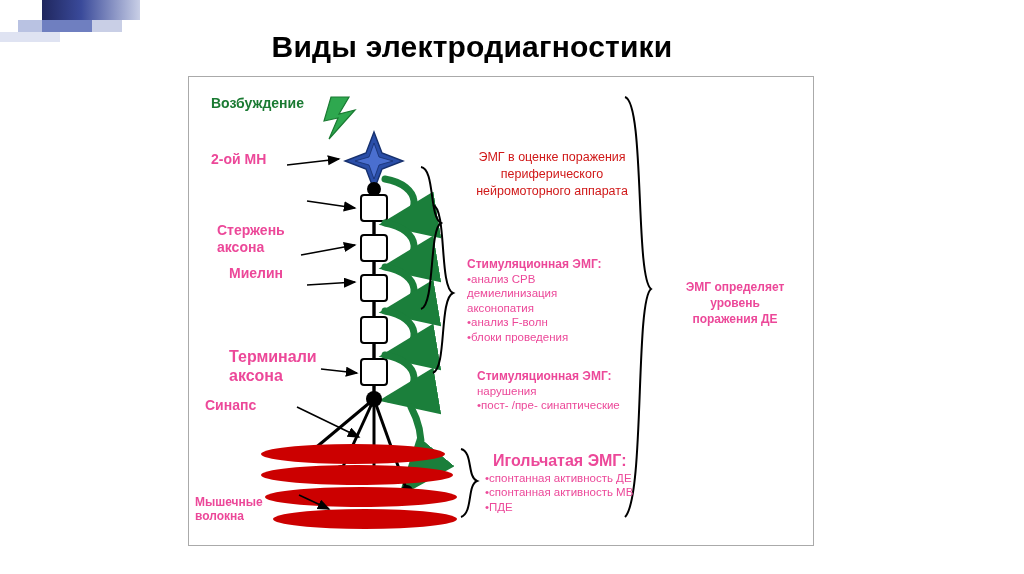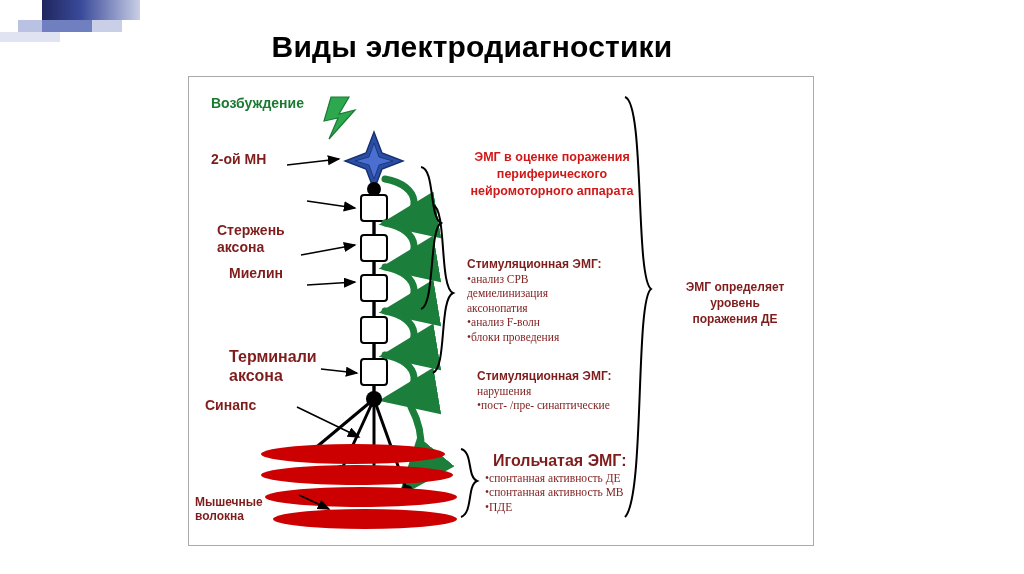--- a/index.html
+++ b/index.html
@@ -51,28 +51,28 @@
     background: #ffffff;
     box-sizing: border-box;
   }
   .fig-inner {
     position: absolute;
     inset: 0;
   }
   .lbl {
     position: absolute;
     font-size: 12.5px;
-    color: #7f1d1d;
+    color: #ec4899;
     line-height: 1.25;
     white-space: pre-line;
   }
   .lbl.b { font-weight: bold; }
   .lbl.green { color: #1a7a32; font-weight: bold; font-size: 14px; }
-  .lbl.red { color: #d01818; font-weight: bold; font-size: 12.5px; text-align: center; }
-  .lbl.small { font-size: 11.5px; font-family: Liberation Serif, serif; }
+  .lbl.red { color: #d01818; font-weight: normal; font-size: 12.5px; text-align: center; }
+  .lbl.small { font-size: 11.5px; }
   .lbl.center { text-align: center; }
   svg.overlay {
     position: absolute;
     left: 0;
     top: 0;
     width: 626px;
     height: 470px;
     overflow: visible;
   }
 </style>

